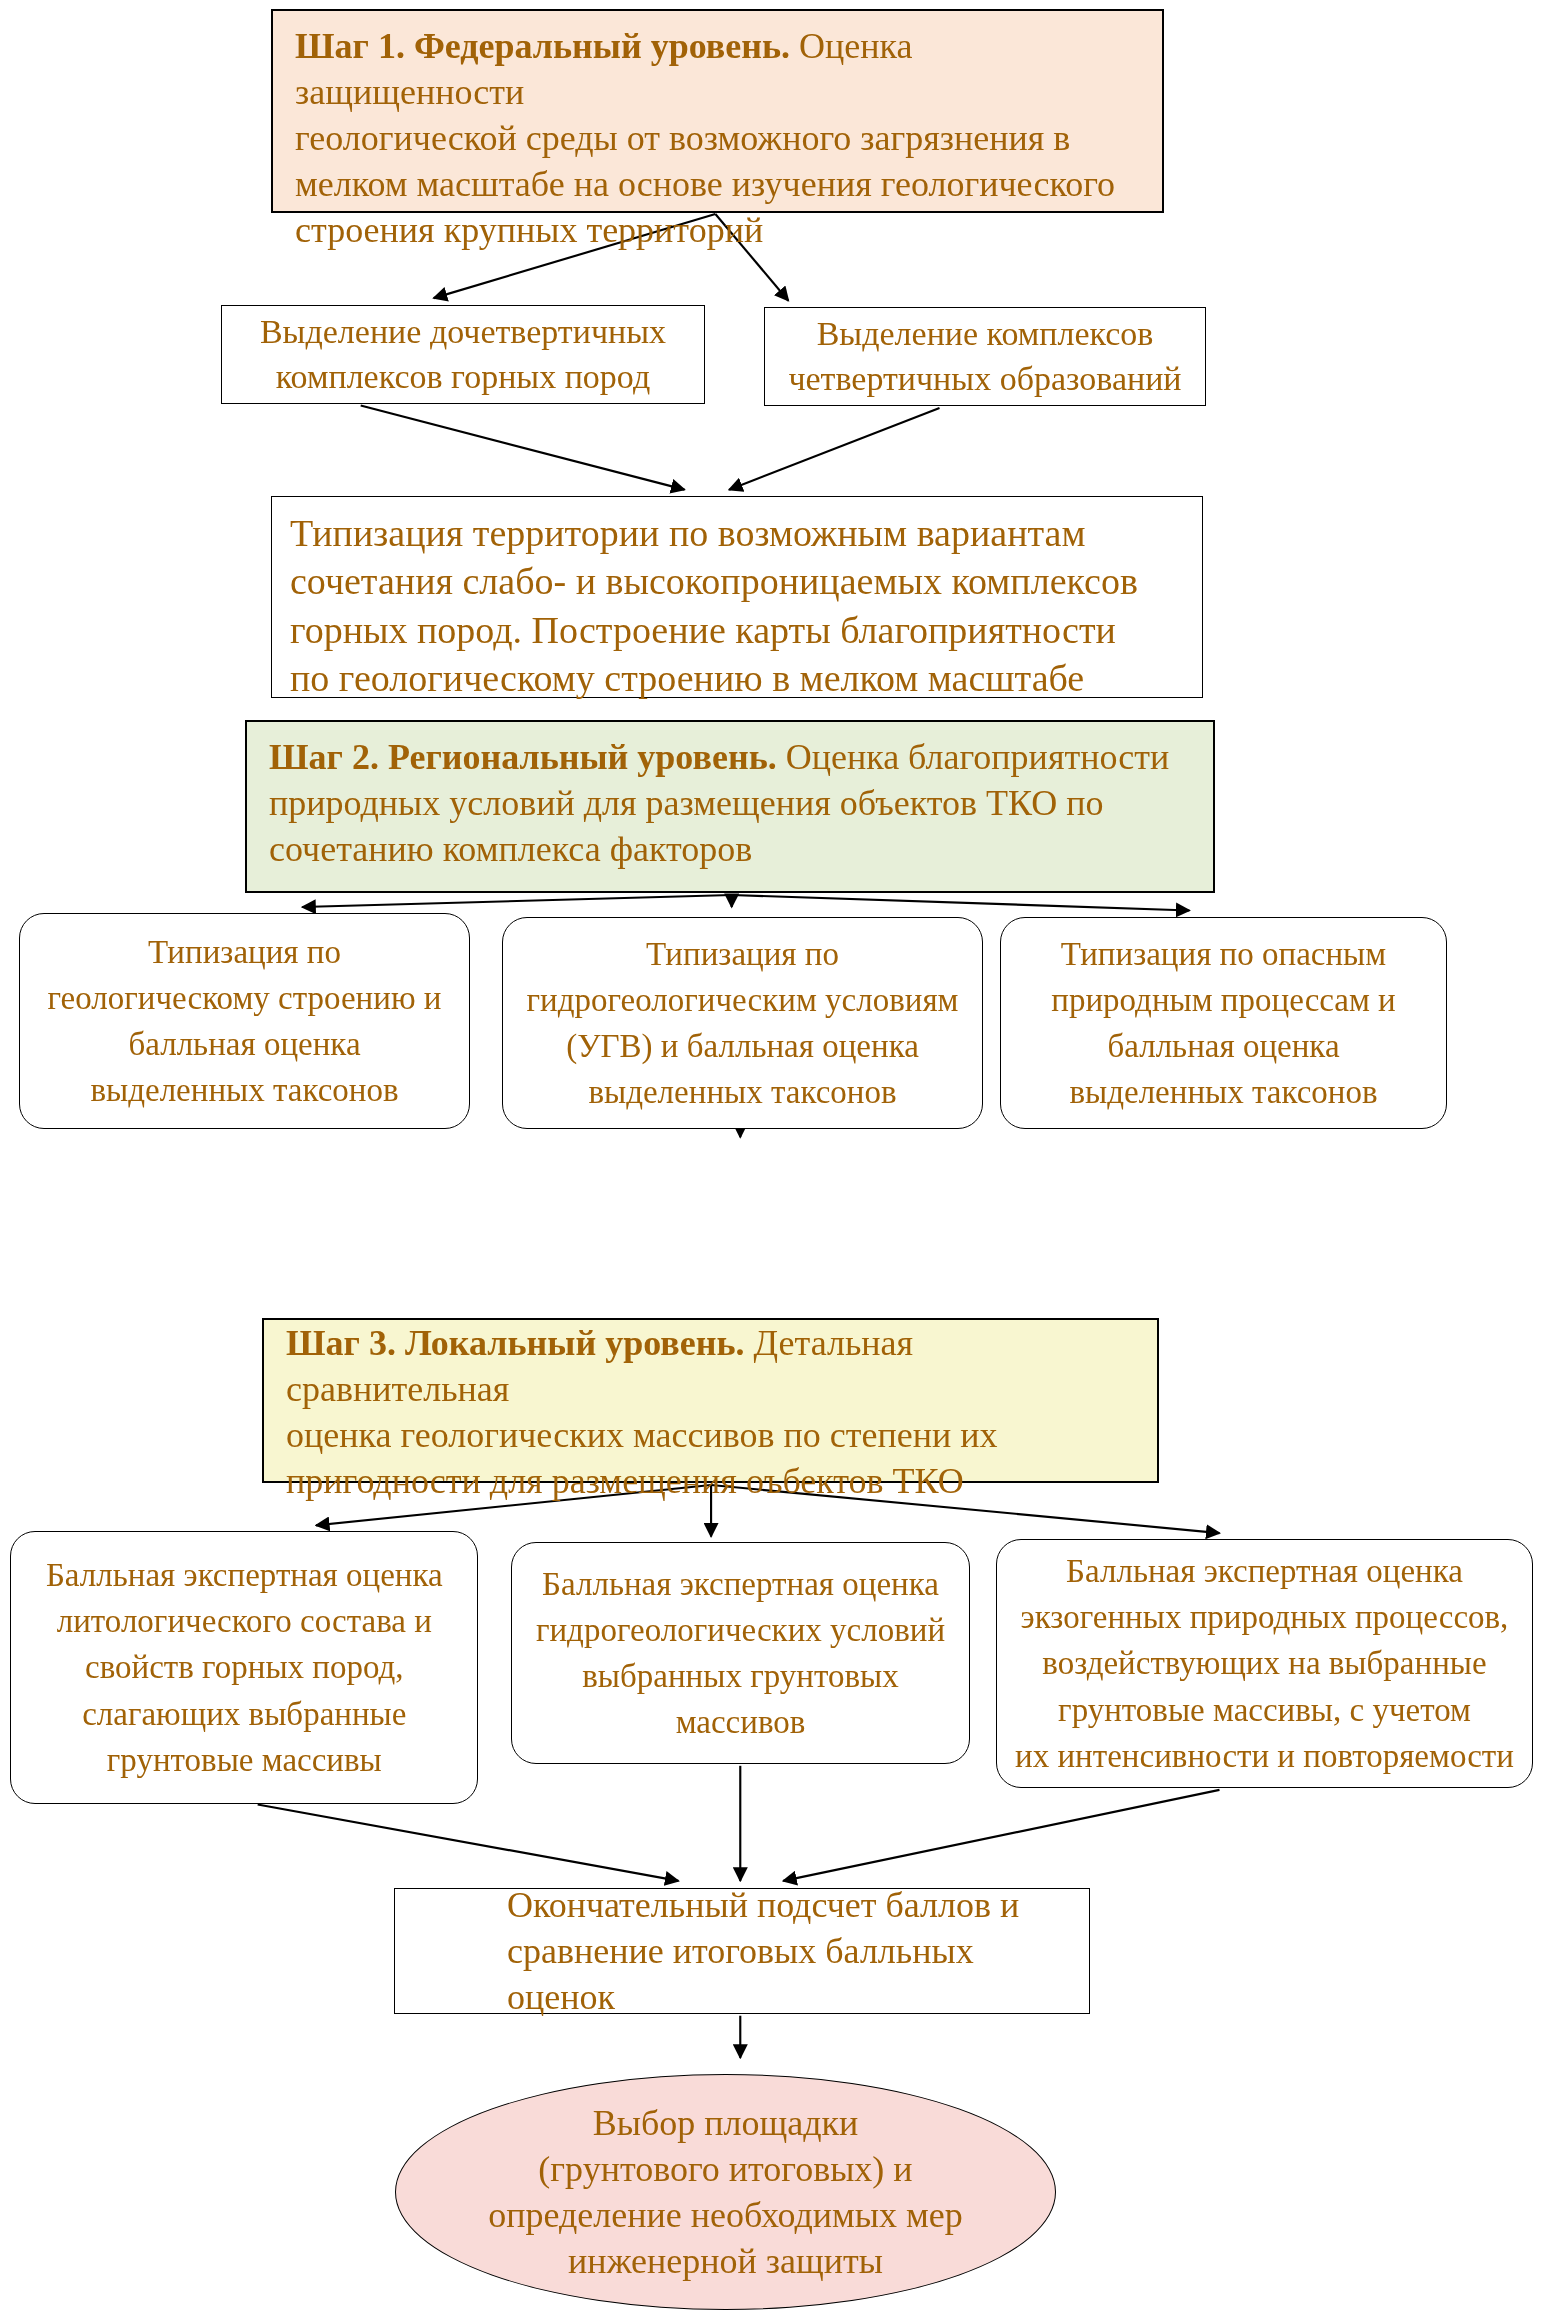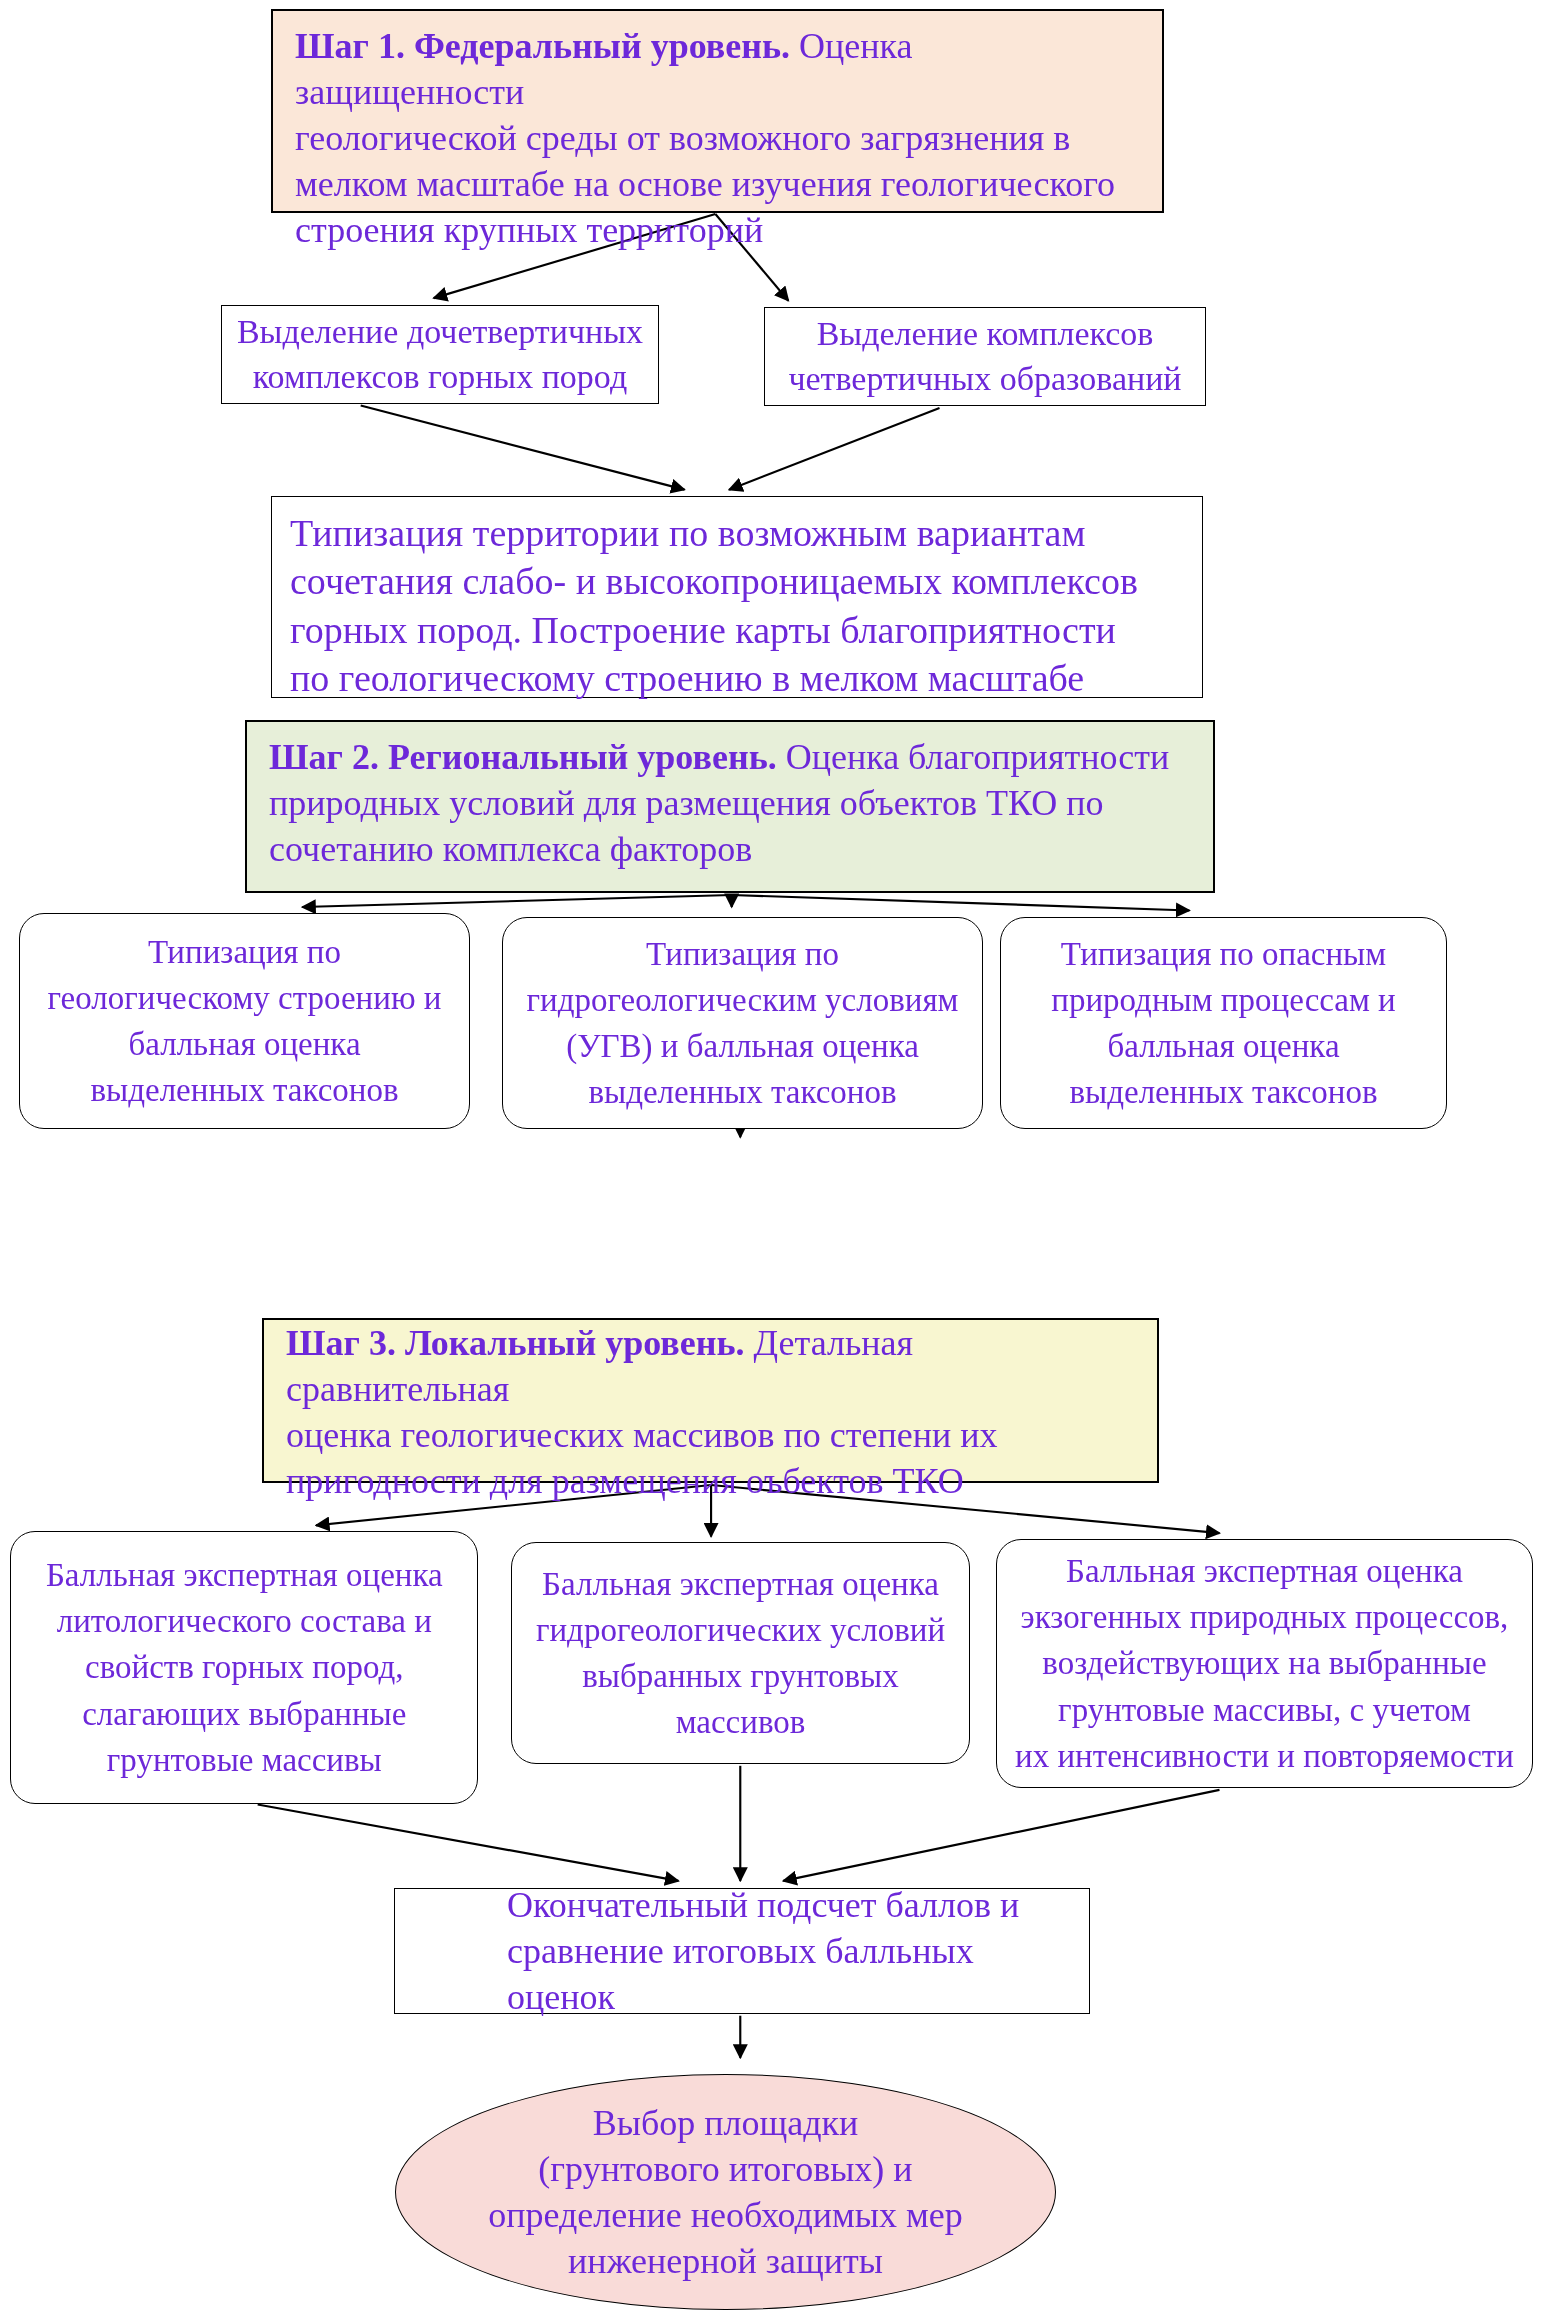--- a/index.html
+++ b/index.html
@@ -1,40 +1,40 @@
 <!DOCTYPE html>
 <html style="--step1_bg: #fbe7d8; --step2_bg: #e7efd9; --step3_bg: #f8f6d0; --result_bg: #f9dbd8; --line: #000000;font-size:13.7px"><head>
 <meta charset="utf-8">
 <style>
   html,body{margin:0;padding:0;background:#ffffff;}
   #stage{
     position:relative;
     width:1569px;height:2319px;
     background:#ffffff;
     font-family:"Liberation Serif","DejaVu Serif",serif;
-    color:#6d28d9;
+    color:#a16207;
     overflow:hidden;
   }
   .box{
     position:absolute;
     box-sizing:border-box;
     border:1.7px solid #000;
     background:#fff;
     white-space:pre-line;
     z-index:2;
   }
   .leftpad{padding:12px 22px;text-align:left;}
   .center{display:flex;align-items:center;justify-content:center;text-align:center;}
   .f44{font-size:38px;line-height:1.27;}
   .f42{font-size:36px;line-height:1.28;}
   .f40{font-size:34px;line-height:1.3;}
   .f38{font-size:33px;line-height:1.4;border-radius:25px;}
   .step{border-width:2.6px;}
   #step1{left:271px;top:8.6px;width:893px;height:204px;background:var(--step1_bg);}
-  #b2l{left:221px;top:305px;width:438px;height:99px;}
+  #b2l{left:221px;top:305px;width:484px;height:99px;}
   #b2r{left:764px;top:307px;width:442px;height:99px;}
   #b3{left:271px;top:496px;width:932px;height:202px;padding-left:18px;}
   #step2{left:245px;top:720px;width:970px;height:173px;background:var(--step2_bg);border-width:2.6px;}
   #r2l{left:19px;top:913px;width:451px;height:216px;}
   #r2m{left:502px;top:917px;width:481px;height:212px;}
   #r2r{left:1000px;top:917px;width:447px;height:212px;}
   #wide{left:19px;top:1142px;width:1424px;height:125px;border-width:2.6px;display:flex;align-items:center;padding:6.9px 20.6px;text-align:left;}
   #step3{left:262px;top:1318px;width:897px;height:165px;background:var(--step3_bg);border-width:2.6px;padding:0 22px;}
   #r3l{left:10.3px;top:1531px;width:468px;height:273px;}
   #r3m{left:511px;top:1542px;width:459px;height:222px;}

